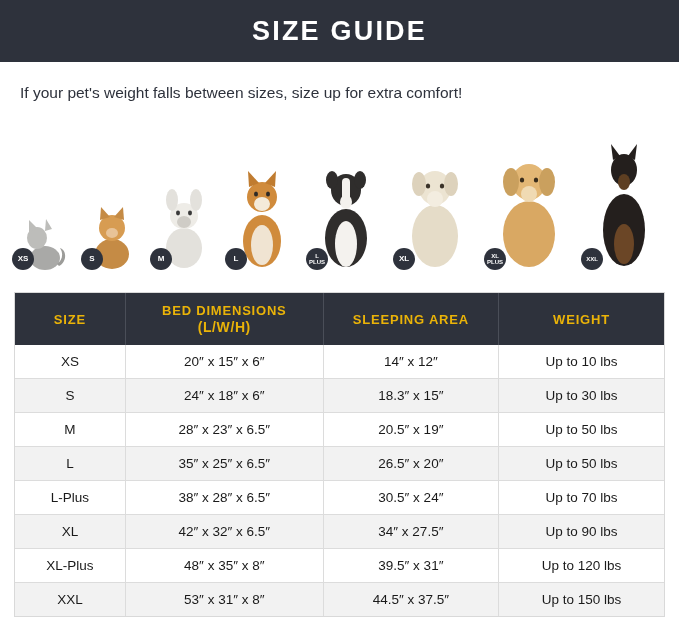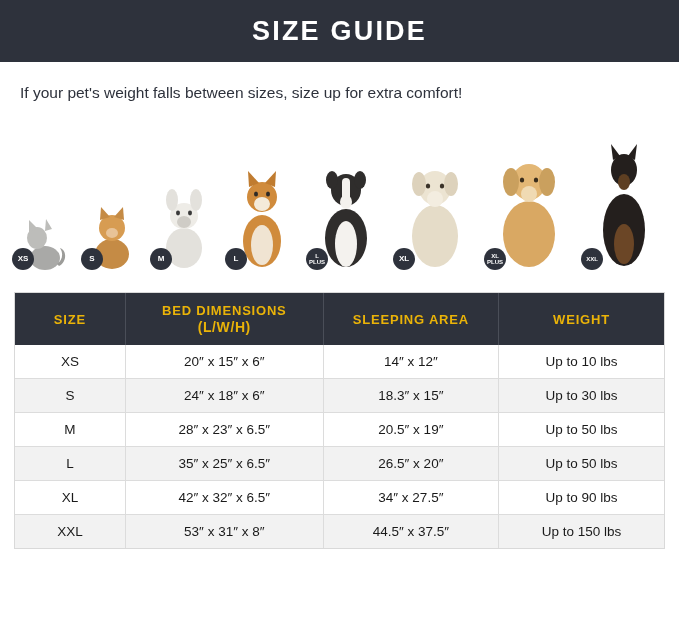--- a/index.html
+++ b/index.html
@@ -314,26 +314,38 @@
           <td>20.5″ x 19″</td>
           <td>Up to 50 lbs</td>
         </tr>
         <tr>
           <td>L</td>
           <td>35″ x 25″ x 6.5″</td>
           <td>26.5″ x 20″</td>
           <td>Up to 50 lbs</td>
         </tr>
         <tr>
+          <td>L-Plus</td>
+          <td>38″ x 28″ x 6.5″</td>
+          <td>30.5″ x 24″</td>
+          <td>Up to 70 lbs</td>
+        </tr>
+        <tr>
           <td>XL</td>
           <td>42″ x 32″ x 6.5″</td>
           <td>34″ x 27.5″</td>
           <td>Up to 90 lbs</td>
         </tr>
         <tr>
+          <td>XL-Plus</td>
+          <td>48″ x 35″ x 8″</td>
+          <td>39.5″ x 31″</td>
+          <td>Up to 120 lbs</td>
+        </tr>
+        <tr>
           <td>XXL</td>
           <td>53″ x 31″ x 8″</td>
           <td>44.5″ x 37.5″</td>
           <td>Up to 150 lbs</td>
         </tr>
       </tbody>
     </table>
   </div>
 
 </div>

